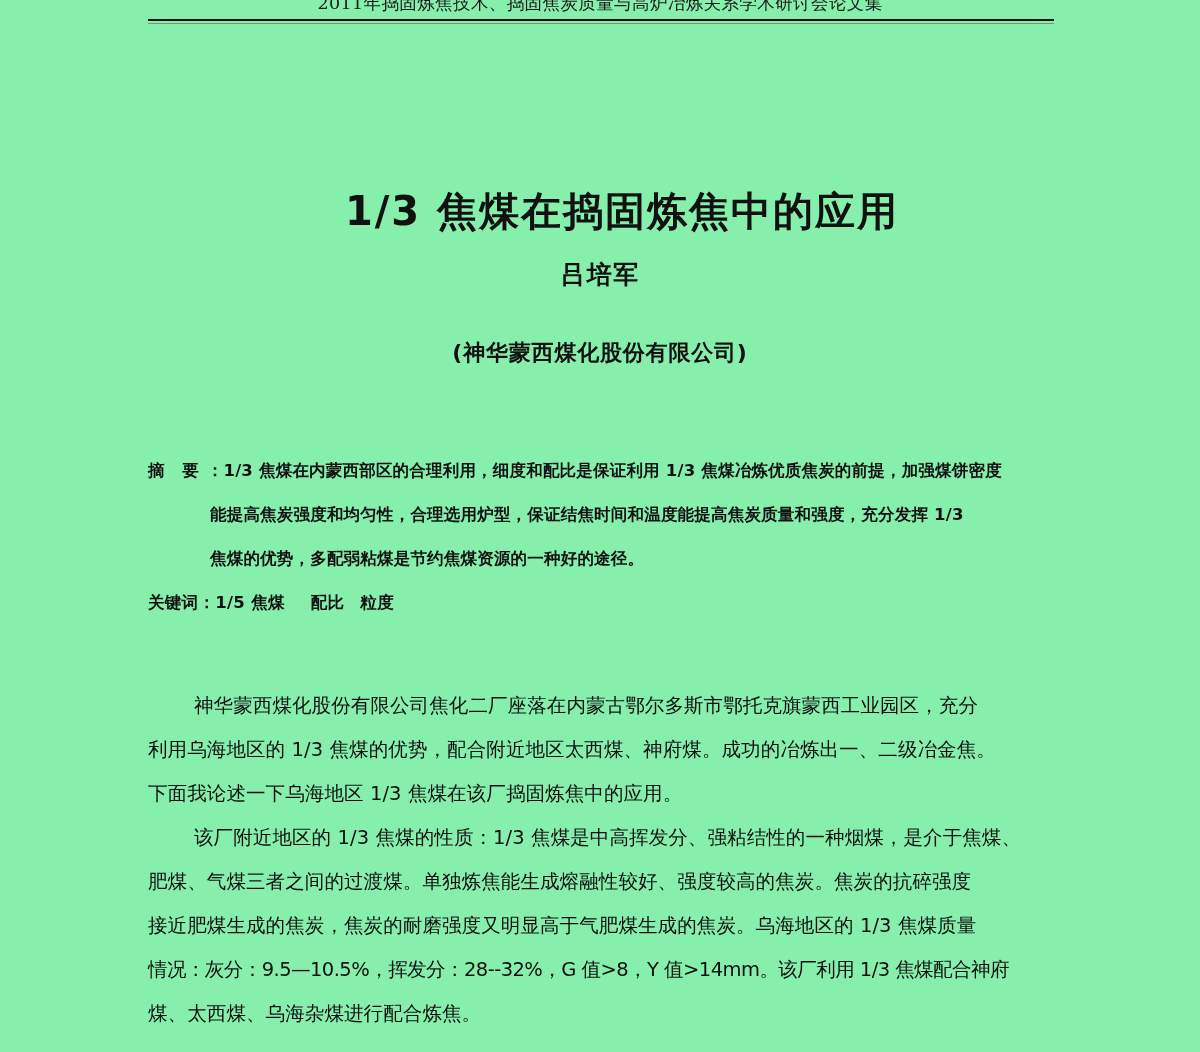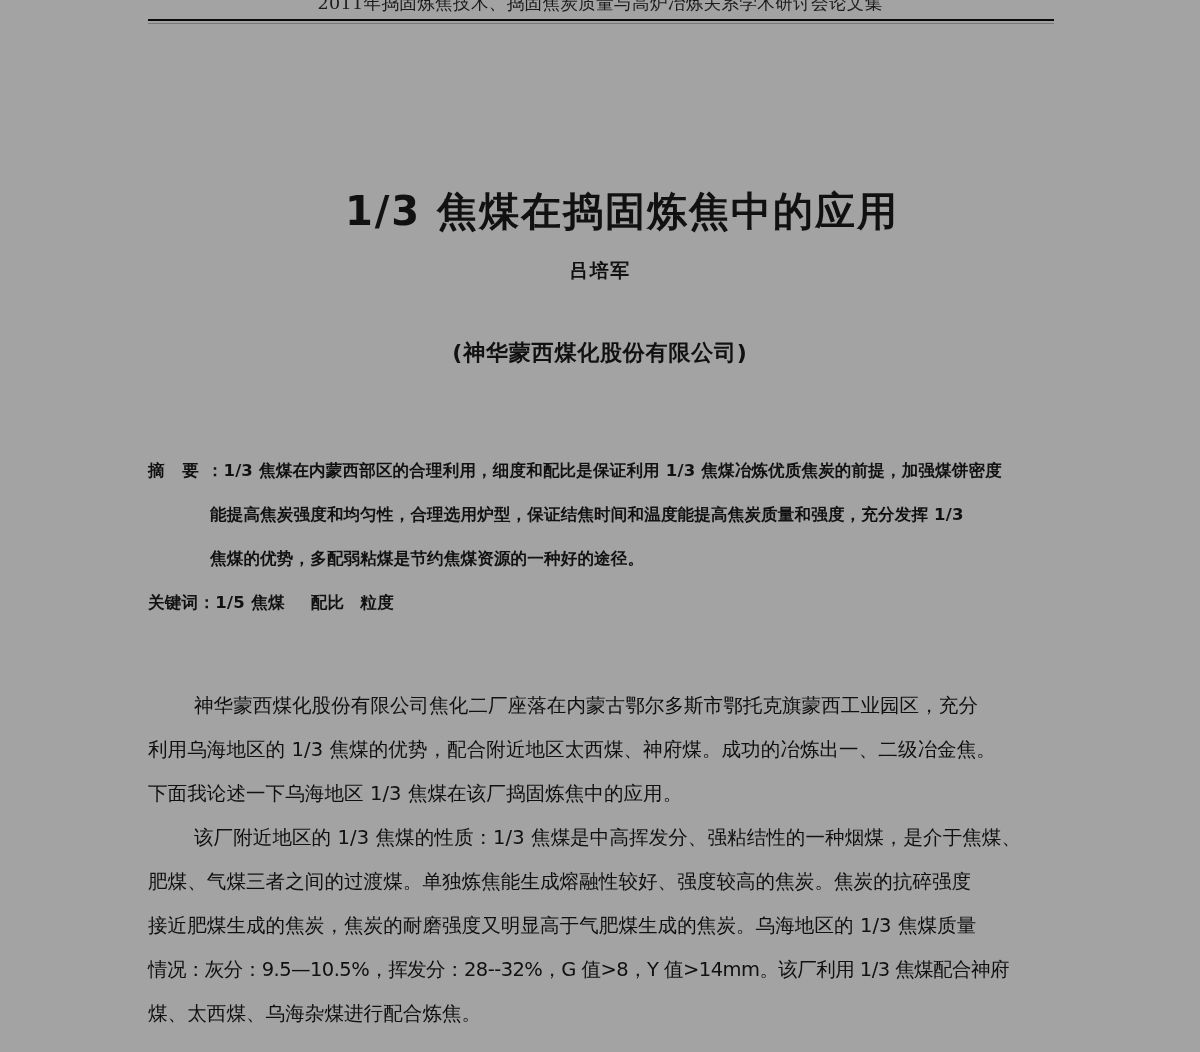--- a/index.html
+++ b/index.html
@@ -12,21 +12,21 @@
     height: 1052px;
     overflow: hidden;
     font-family: "DejaVu Sans", "Liberation Sans", sans-serif;
     color: #000000;
   }
 
   .page {
     position: relative;
     width: 1200px;
     height: 1052px;
-    background: #a3a3a3;
+    background: #86efac;
   }
 
   
   .running-header {
     position: absolute;
     top: -9px;
     left: 150px;
     width: 900px;
     text-align: center;
     font-size: 17.5px;
@@ -67,21 +67,21 @@
     color: #111;
     font-family: "DejaVu Sans", "Liberation Sans", sans-serif;
     padding-left: 22px;
   }
   .author {
     position: absolute;
     top: 258px;
     left: 0;
     width: 1200px;
     text-align: center;
-    font-size: 19px;
+    font-size: 25px;
     font-weight: 700;
     letter-spacing: 1.5px;
     color: #111;
   }
   .affiliation {
     position: absolute;
     top: 338px;
     left: 0;
     width: 1200px;
     text-align: center;

